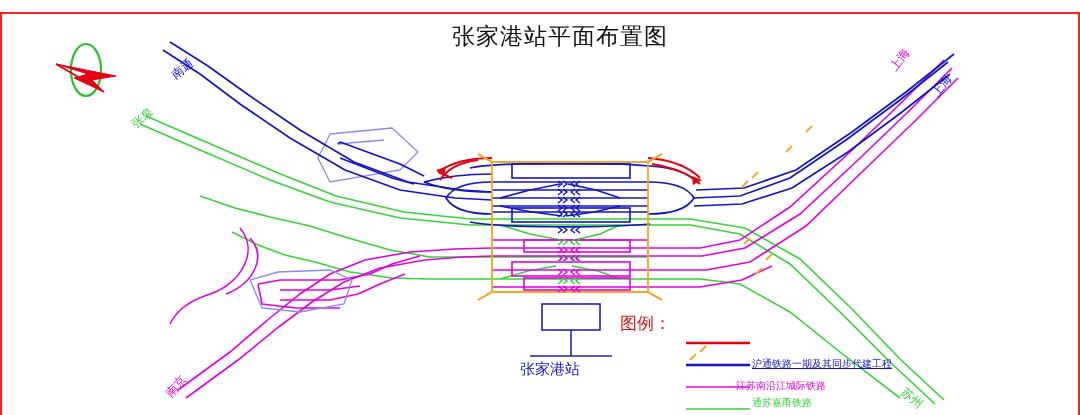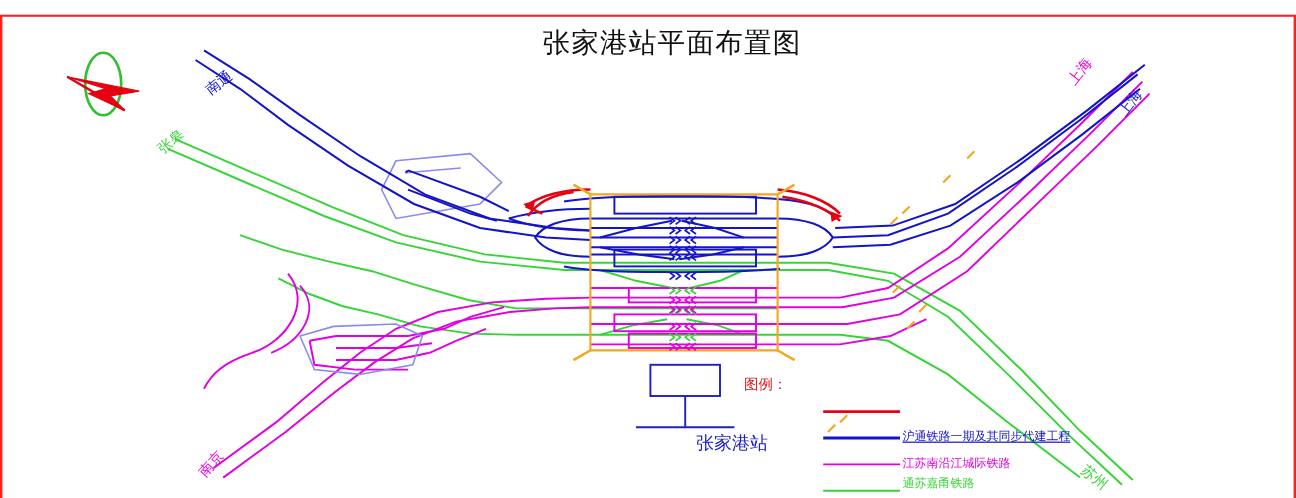--- a/index.html
+++ b/index.html
@@ -6,24 +6,24 @@
   body{font-family:"Liberation Sans","DejaVu Sans",sans-serif;}
   #page{position:relative;width:1080px;height:415px;background:#ffffff;overflow:hidden;margin-top:12px;}
   #page-border{position:absolute;left:0;top:0;width:1080px;height:415px;
     box-sizing:border-box;border:2px solid #ff2020;pointer-events:none;}
   svg.layer{position:absolute;left:0;top:0;width:1080px;height:415px;}
   .titlewrap{position:absolute;left:230px;top:8px;width:660px;text-align:center;}
   .title{font-family:"DejaVu Sans","Liberation Sans",sans-serif;font-size:23px;color:#111;
     letter-spacing:1px;line-height:32px;white-space:nowrap;}
   .subtitle{font-family:"DejaVu Sans","Liberation Sans",sans-serif;font-size:20px;color:#111;
     line-height:32px;margin-top:4px;white-space:nowrap;}
-  .stationname{position:absolute;left:520px;top:348px;width:120px;text-align:right;
+  .stationname{position:absolute;left:520px;top:348px;width:120px;text-align:left;
     font-family:Liberation Serif, serif;font-size:15px;color:#2020c0;white-space:nowrap;}
   .legend-title{position:absolute;left:620px;top:300px;font-family:"DejaVu Sans","Liberation Sans",sans-serif;
-    font-size:12px;color:#d01a1a;white-space:nowrap;}
+    font-size:17px;color:#d01a1a;white-space:nowrap;}
   .legend-row{position:absolute;display:flex;align-items:center;gap:4px;white-space:nowrap;}
   .legend-text{font-family:"DejaVu Sans","Liberation Sans",sans-serif;font-size:10px;letter-spacing:0px;}
   .rotlabel{position:absolute;font-family:"DejaVu Sans","Liberation Sans",sans-serif;font-size:12px;
     white-space:nowrap;transform-origin:left top;}
 </style>
 </head>
 <body>
 
 <div id="page">
 
@@ -218,21 +218,21 @@
     <div class="title">张家港站平面布置图</div>
   </div>
 
   <div class="stationname">张家港站</div>
 
   <div class="legend-title">图例：</div>
 
   <div class="legend-row" style="left:752px;top:345px;">
     <span class="legend-text" style="color:#1414c8;text-decoration:underline;">沪通铁路一期及其同步代建工程</span>
   </div>
-  <div class="legend-row" style="left:752px;top:367px;">
+  <div class="legend-row" style="left:736px;top:367px;">
     <span class="legend-text" style="color:#e100e1;">江苏南沿江城际铁路</span>
   </div>
   <div class="legend-row" style="left:752px;top:384px;">
     <span class="legend-text" style="color:#36d436;">通苏嘉甬铁路</span>
   </div>
 
   <div class="rotlabel" style="left:168px;top:58px;color:#1414c8;transform:rotate(-38deg);">南通</div>
   <div class="rotlabel" style="left:128px;top:107px;color:#36d436;transform:rotate(-38deg);">张皋</div>
   <div class="rotlabel" style="left:886px;top:52px;color:#e100e1;transform:rotate(-52deg);">上海</div>
   <div class="rotlabel" style="left:928px;top:78px;color:#1414c8;transform:rotate(-52deg);">上海</div>

